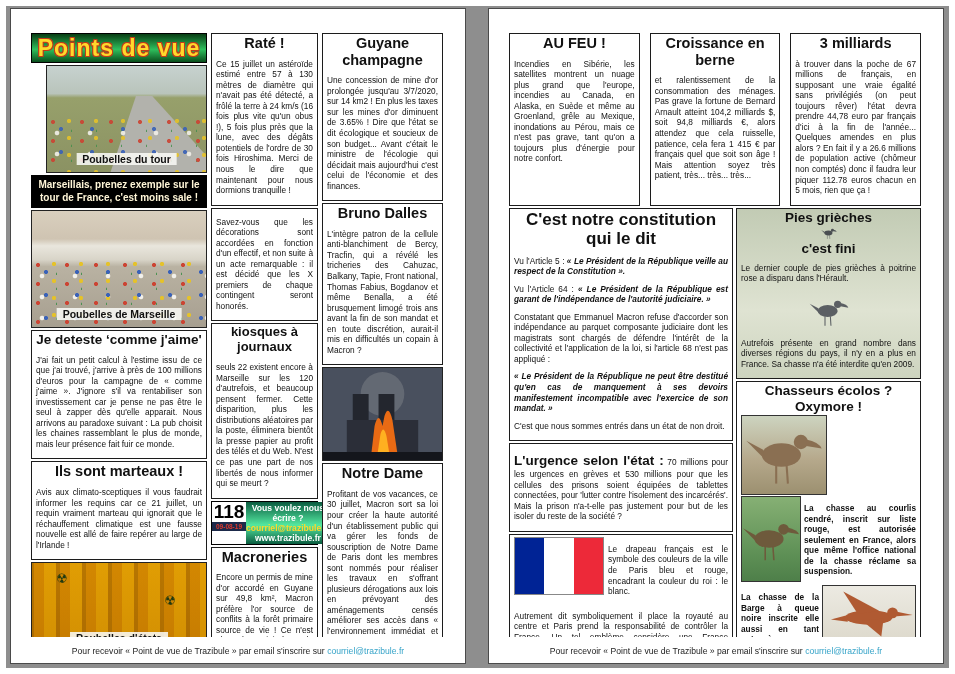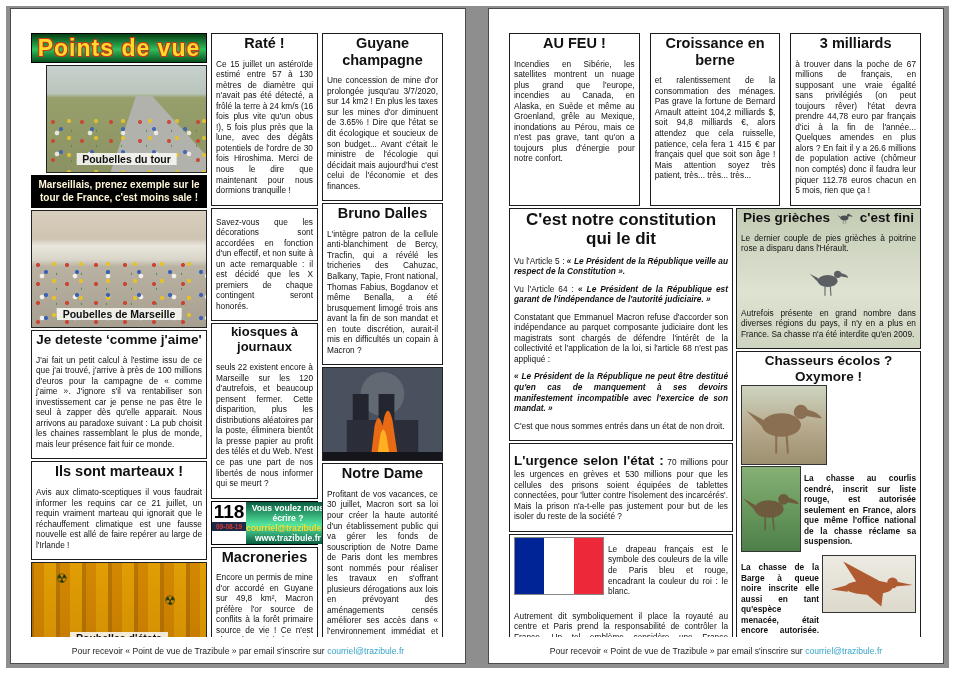--- a/index.html
+++ b/index.html
@@ -65,21 +65,21 @@
   .p2right{flex:1;min-width:0;}
   em.q{font-weight:bold;font-style:italic;}
   .urgt{font-size:13.5px;font-weight:600;}
   .flagrow{display:flex;gap:4px;margin:1px 0;}
   .frflag{width:88px;height:56px;flex:none;display:flex;border:1px solid #888;}
   .frflag i{flex:1;}
   .hexrow{display:flex;gap:4px;margin:1px 0;}
   .hexflag{width:100px;height:60px;flex:none;border:1px solid #222;}
   
   .pies{background:linear-gradient(180deg,#c2cbb4 0%,#dfe3d2 60%,#cdd4bf 100%);}
-  .piestitle{display:flex;align-items:center;justify-content:space-between;font-size:13.5px;font-weight:600;padding:0 2px;}
+  .piestitle{display:flex;align-items:center;justify-content:space-between;font-size:13.5px;font-weight:600;padding:0 2px;flex-direction:column;}
   .pies .birdmid{display:block;margin:0 auto;}
   
   .row{display:flex;gap:3px;margin:1px 0;align-items:flex-start;}
   .img{position:relative;border:1px solid #333;flex:none;overflow:hidden;}
   .img-tourterelle{width:84px;height:78px;background:linear-gradient(180deg,#cdd4c0 0%,#b6a98c 55%,#9c9070 100%);}
   .img-courlis{width:58px;height:84px;background:linear-gradient(180deg,#86b074 0%,#5d8f55 70%,#4e7f49 100%);}
   .img-barge{width:92px;height:56px;background:linear-gradient(180deg,#eceae2 0%,#ddd9cc 100%);}
   .greenp{color:#203a26;font-weight:bold;}
   .boldp{font-weight:bold;}
   svg{display:block;}

